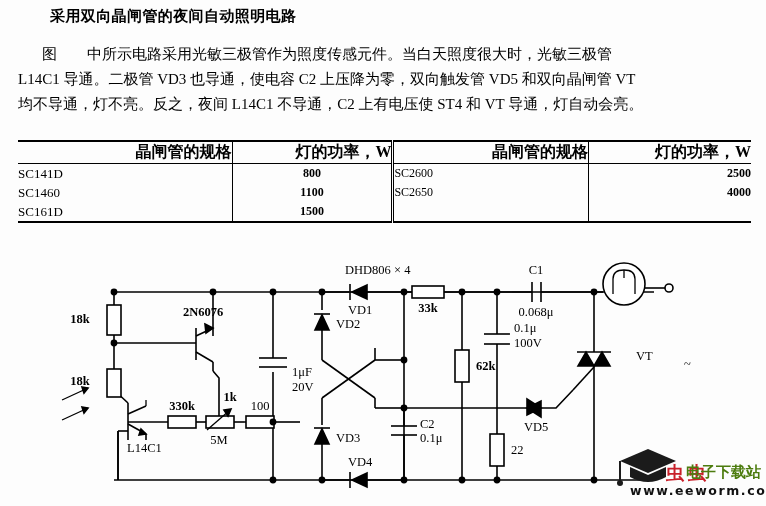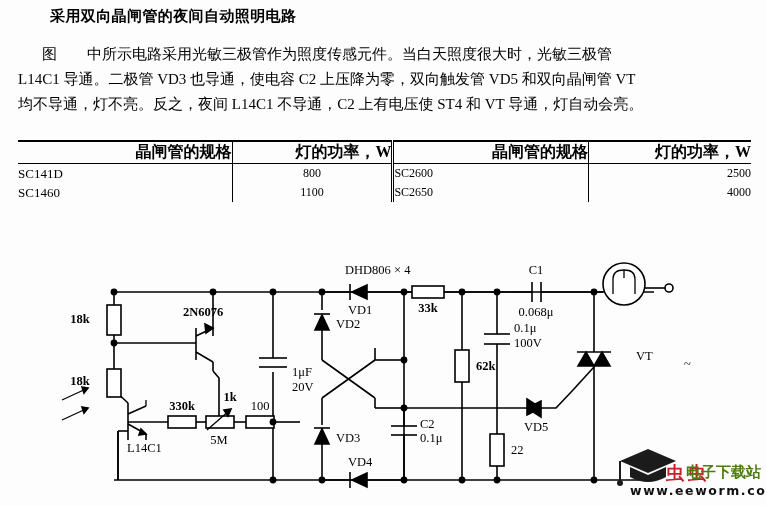--- a/index.html
+++ b/index.html
@@ -43,21 +43,21 @@
     text-align:right;
   }
   .th-l{text-align:center;}
   .col-a{width:215px;}
   .col-b{width:160px;}
   .col-c{width:195px;}
   .col-d{width:163px;}
   .rule-top{border-top:2px solid #000;}
   .rule-mid{border-top:1px solid #000;}
   .rule-bot{border-bottom:2px solid #000;}
-  .vline{border-left:1px solid #000;}
+  .vline{border-left:1px solid #000;font-weight:bold;}
   .vline2{border-left:3px double #000;}
   td.name{text-align:left;padding-left:26px;font-size:13px;}
   td.val{text-align:center;font-size:12px;}
   td.name2{text-align:left;padding-left:48px;font-size:12px;}
   td.val2{text-align:right;font-size:12px;}
 
   
   .schem{position:absolute;left:0;top:248px;width:766px;height:258px;}
   svg{display:block;}
   text{font-family:"Liberation Serif","DejaVu Serif",serif;fill:#000;}
@@ -120,20 +120,26 @@
           <td class="val rule-mid vline">800</td>
           <td class="name2 rule-mid vline2">SC2600</td>
           <td class="val2 rule-mid vline">2500</td>
         </tr>
         <tr>
           <td class="name">SC1460</td>
           <td class="val vline">1100</td>
           <td class="name2 vline2">SC2650</td>
           <td class="val2 vline">4000</td>
         </tr>
+        <tr>
+          <td class="name rule-bot">SC161D</td>
+          <td class="val rule-bot vline">1500</td>
+          <td class="name2 rule-bot vline2"></td>
+          <td class="val2 rule-bot vline"></td>
+        </tr>
       </tbody>
     </table>
   </div>
 
   <div class="schem">
   <svg width="766" height="258" viewBox="0 0 766 258">
 
     <g>
 
       <path class="wire" d="M114 44 L114 57"></path>

